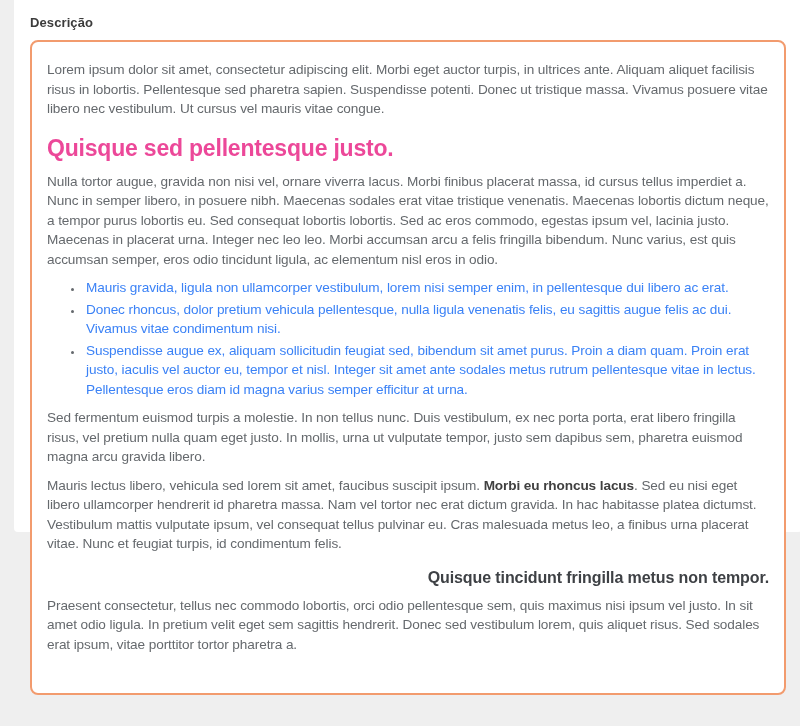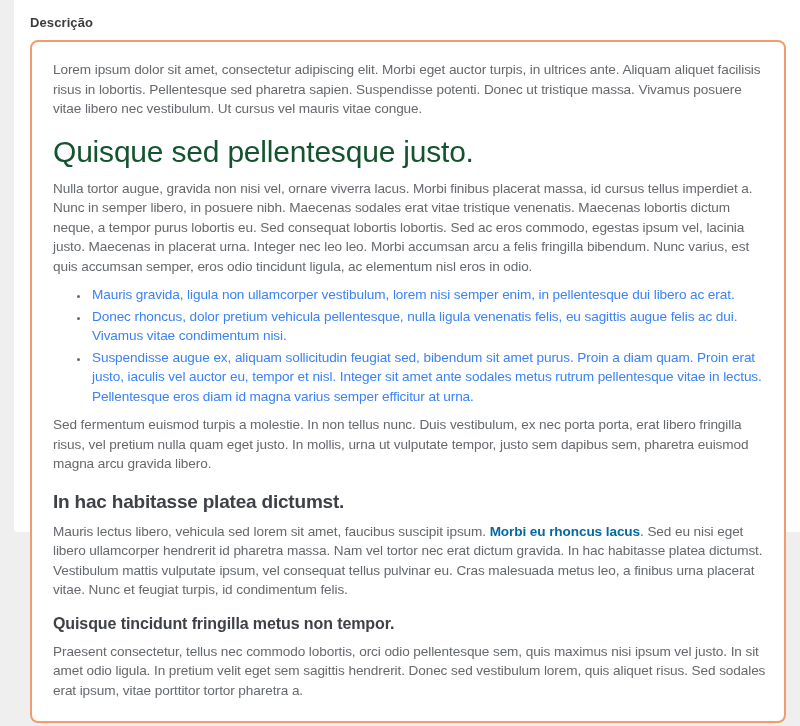--- a/index.html
+++ b/index.html
@@ -20,71 +20,72 @@
     padding: 15px 16px 10px 16px;
     font-size: 13px;
     font-weight: bold;
     color: #3c3c3c;
     letter-spacing: 0.1px;
   }
   .editor {
     margin: 0 16px;
     border: 2px solid #F29B6E;
     border-radius: 8px;
-    padding: 18px 15px 12px 21px;
+    padding: 18px 15px 12px 15px;
     background: #ffffff;
     min-height: 655px;
     cursor: text;
   }
   .editor p {
     font-size: 13.6px;
     line-height: 19.5px;
     color: #65696d;
     letter-spacing: -0.1px;
     margin: 9px 0;
   }
   .editor > :first-child { margin-top: 0; }
   .editor h1 {
-    font-size: 30px;
-    font-weight: normal;
-    color: #14532d;
+    font-size: 23px;
+    font-weight: bold;
+    color: #ec4899;
     margin: 16px 0 10px 0;
     letter-spacing: -0.2px;
   }
   .editor h2 {
     font-size: 19px;
     font-weight: bold;
     color: #3e4145;
     margin: 17px 0 9px 0;
     letter-spacing: -0.2px;
   }
   .editor h3 {
     font-size: 16px;
     font-weight: bold;
     color: #3e4145;
     margin: 15px 0 8px 0;
     letter-spacing: -0.1px;
+    text-align: right;
   }
   .editor ul {
     margin: 9px 0;
     padding-left: 37px;
     list-style: disc outside;
   }
   .editor li {
     font-size: 13.6px;
     line-height: 19.5px;
     color: #3b82f6;
     letter-spacing: -0.1px;
     margin: 2px 0;
     padding-left: 2px;
   }
   .editor li::marker { color: #65696d; font-size: 11px; }
   .bold-inline {
     font-weight: bold;
-    color: #0369a1;
+    color: #404040;
   }
 </style>
 </head>
 <body>
 
 <div class="card">
 
   <label class="field-label">Descrição</label>
 
   <div class="editor">
@@ -96,21 +97,20 @@
     <p>Nulla tortor augue, gravida non nisi vel, ornare viverra lacus. Morbi finibus placerat massa, id cursus tellus imperdiet a. Nunc in semper libero, in posuere nibh. Maecenas sodales erat vitae tristique venenatis. Maecenas lobortis dictum neque, a tempor purus lobortis eu. Sed consequat lobortis lobortis. Sed ac eros commodo, egestas ipsum vel, lacinia justo. Maecenas in placerat urna. Integer nec leo leo. Morbi accumsan arcu a felis fringilla bibendum. Nunc varius, est quis accumsan semper, eros odio tincidunt ligula, ac elementum nisl eros in odio.</p>
 
     <ul>
       <li>Mauris gravida, ligula non ullamcorper vestibulum, lorem nisi semper enim, in pellentesque dui libero ac erat.</li>
       <li>Donec rhoncus, dolor pretium vehicula pellentesque, nulla ligula venenatis felis, eu sagittis augue felis ac dui. Vivamus vitae condimentum nisi.</li>
       <li>Suspendisse augue ex, aliquam sollicitudin feugiat sed, bibendum sit amet purus. Proin a diam quam. Proin erat justo, iaculis vel auctor eu, tempor et nisl. Integer sit amet ante sodales metus rutrum pellentesque vitae in lectus. Pellentesque eros diam id magna varius semper efficitur at urna.</li>
     </ul>
 
     <p>Sed fermentum euismod turpis a molestie. In non tellus nunc. Duis vestibulum, ex nec porta porta, erat libero fringilla risus, vel pretium nulla quam eget justo. In mollis, urna ut vulputate tempor, justo sem dapibus sem, pharetra euismod magna arcu gravida libero.</p>
 
-    <h2>In hac habitasse platea dictumst.</h2>
 
     <p><span>Mauris lectus libero, vehicula sed lorem sit amet, faucibus suscipit ipsum. </span><span class="bold-inline">Morbi eu rhoncus lacus</span><span>. Sed eu nisi eget libero ullamcorper hendrerit id pharetra massa. Nam vel tortor nec erat dictum gravida. In hac habitasse platea dictumst. Vestibulum mattis vulputate ipsum, vel consequat tellus pulvinar eu. Cras malesuada metus leo, a finibus urna placerat vitae. Nunc et feugiat turpis, id condimentum felis.</span></p>
 
     <h3>Quisque tincidunt fringilla metus non tempor.</h3>
 
     <p>Praesent consectetur, tellus nec commodo lobortis, orci odio pellentesque sem, quis maximus nisi ipsum vel justo. In sit amet odio ligula. In pretium velit eget sem sagittis hendrerit. Donec sed vestibulum lorem, quis aliquet risus. Sed sodales erat ipsum, vitae porttitor tortor pharetra a.</p>
 
   </div>
 </div>
 

